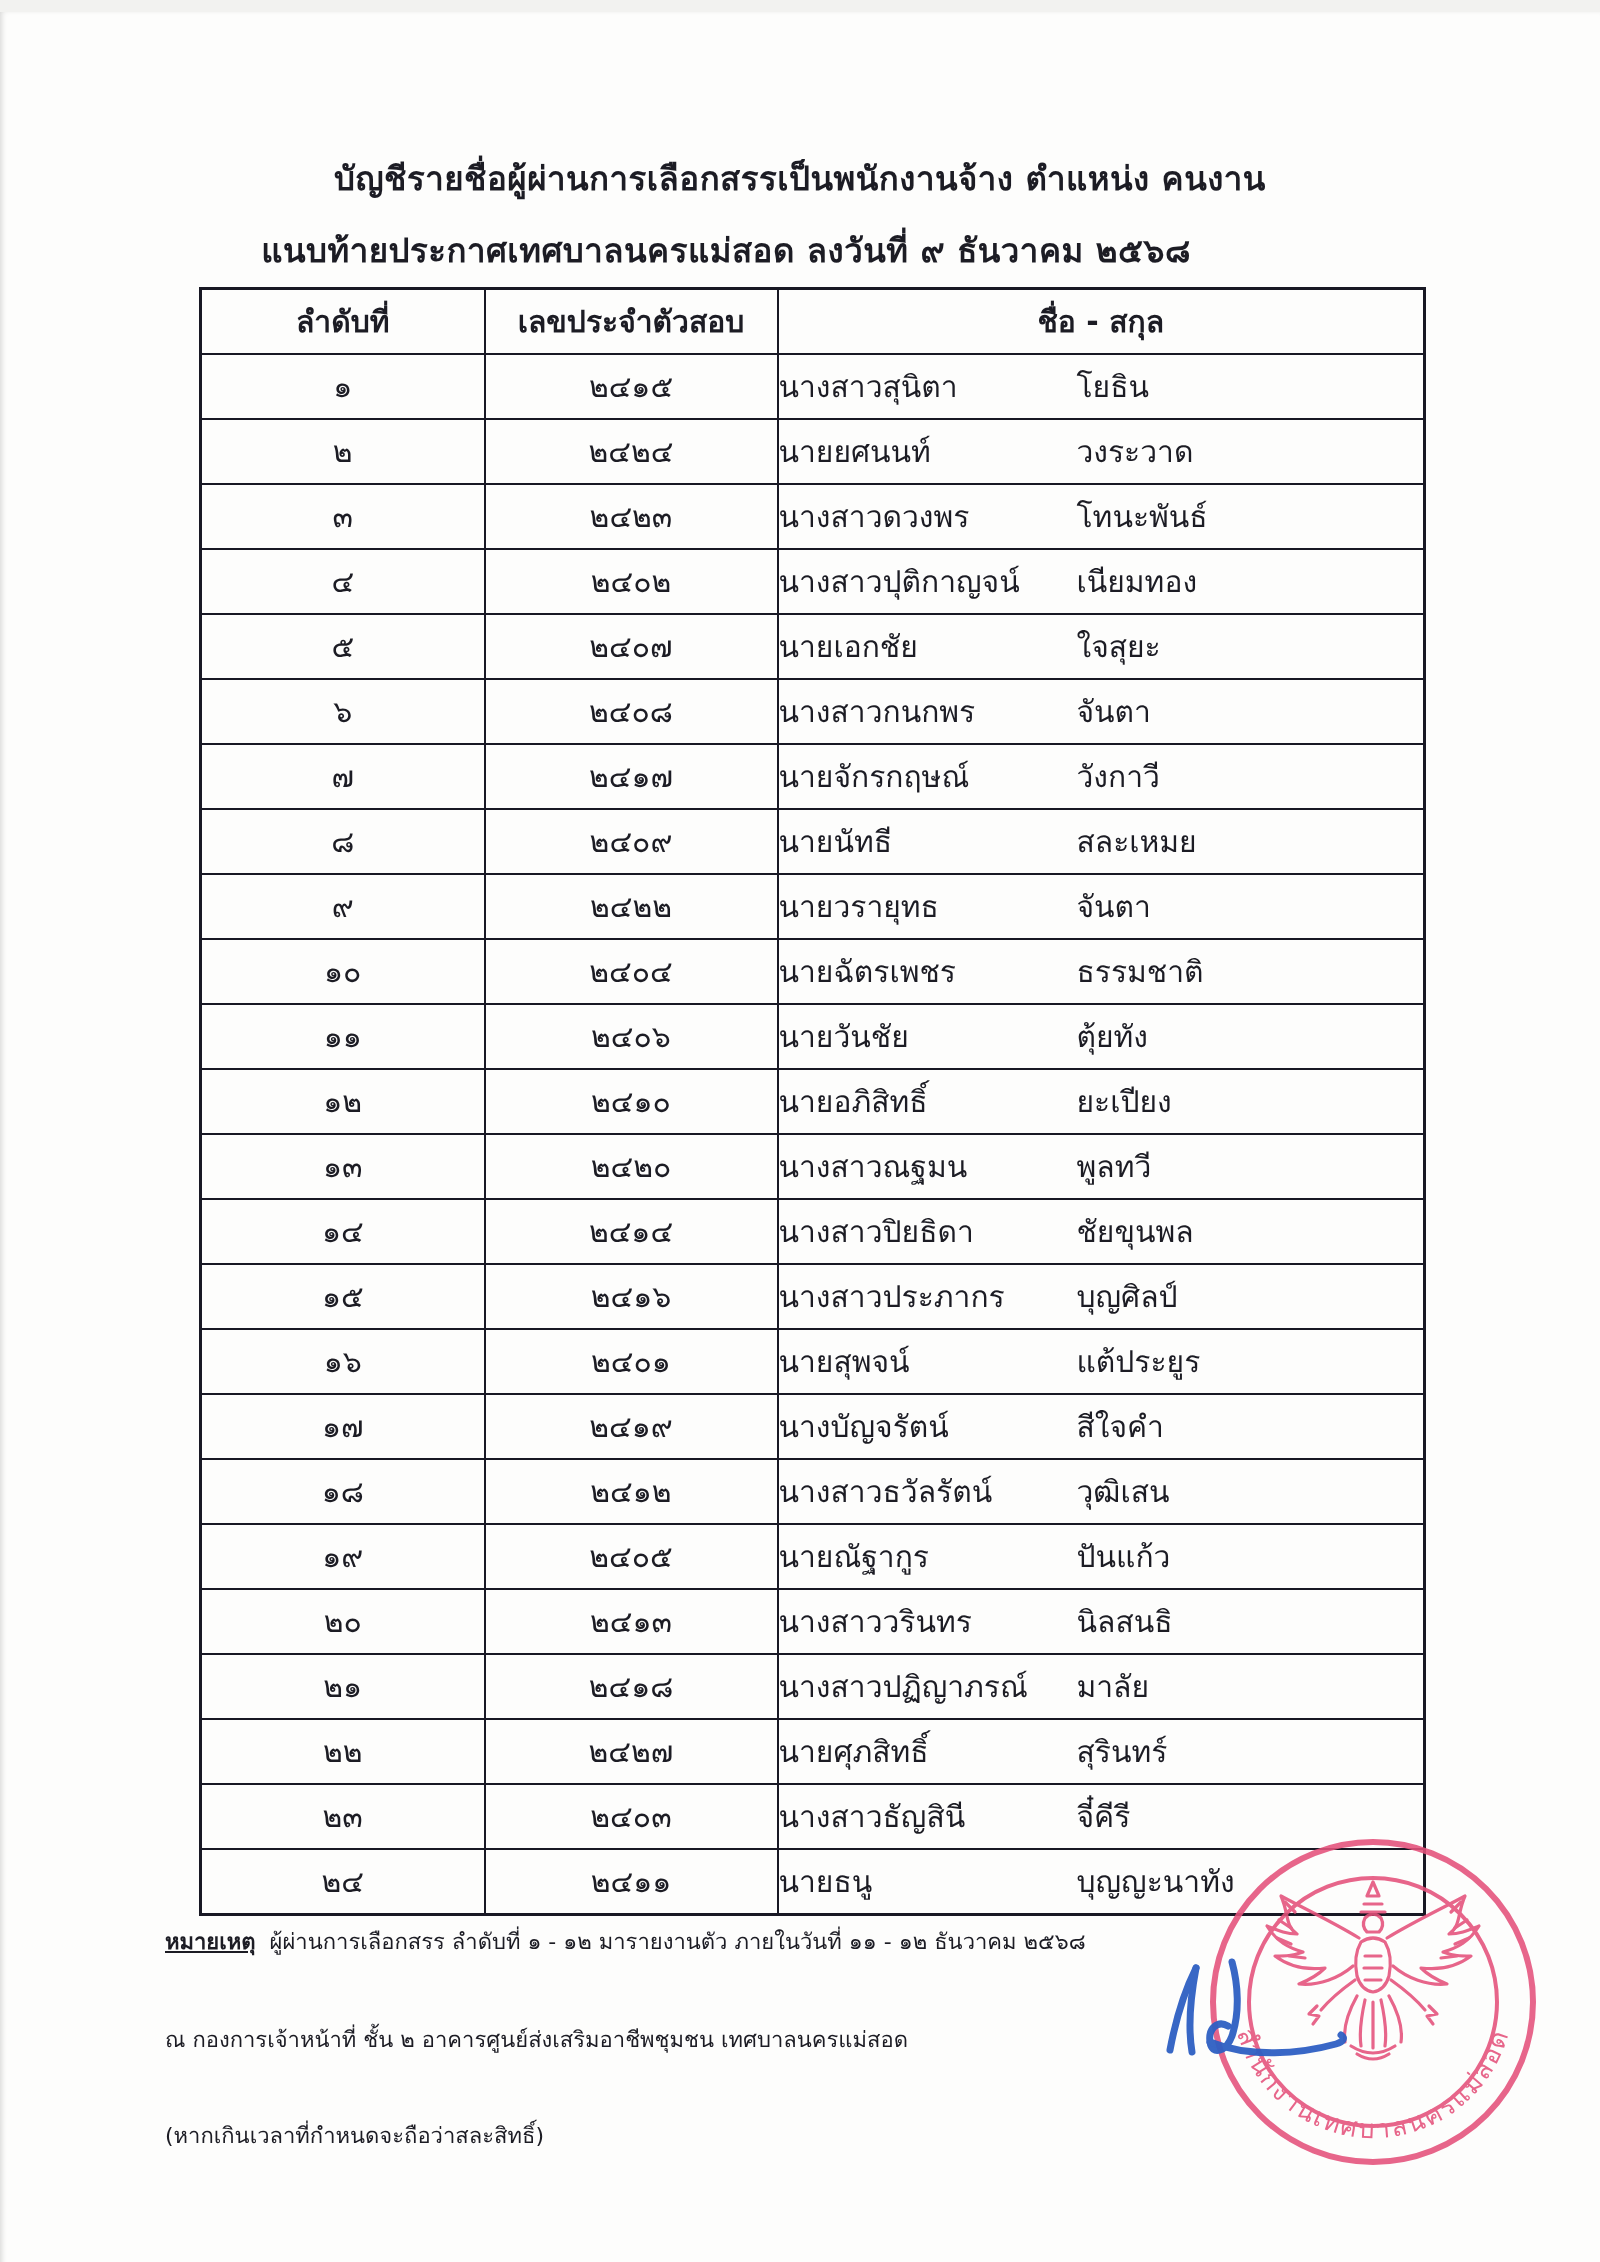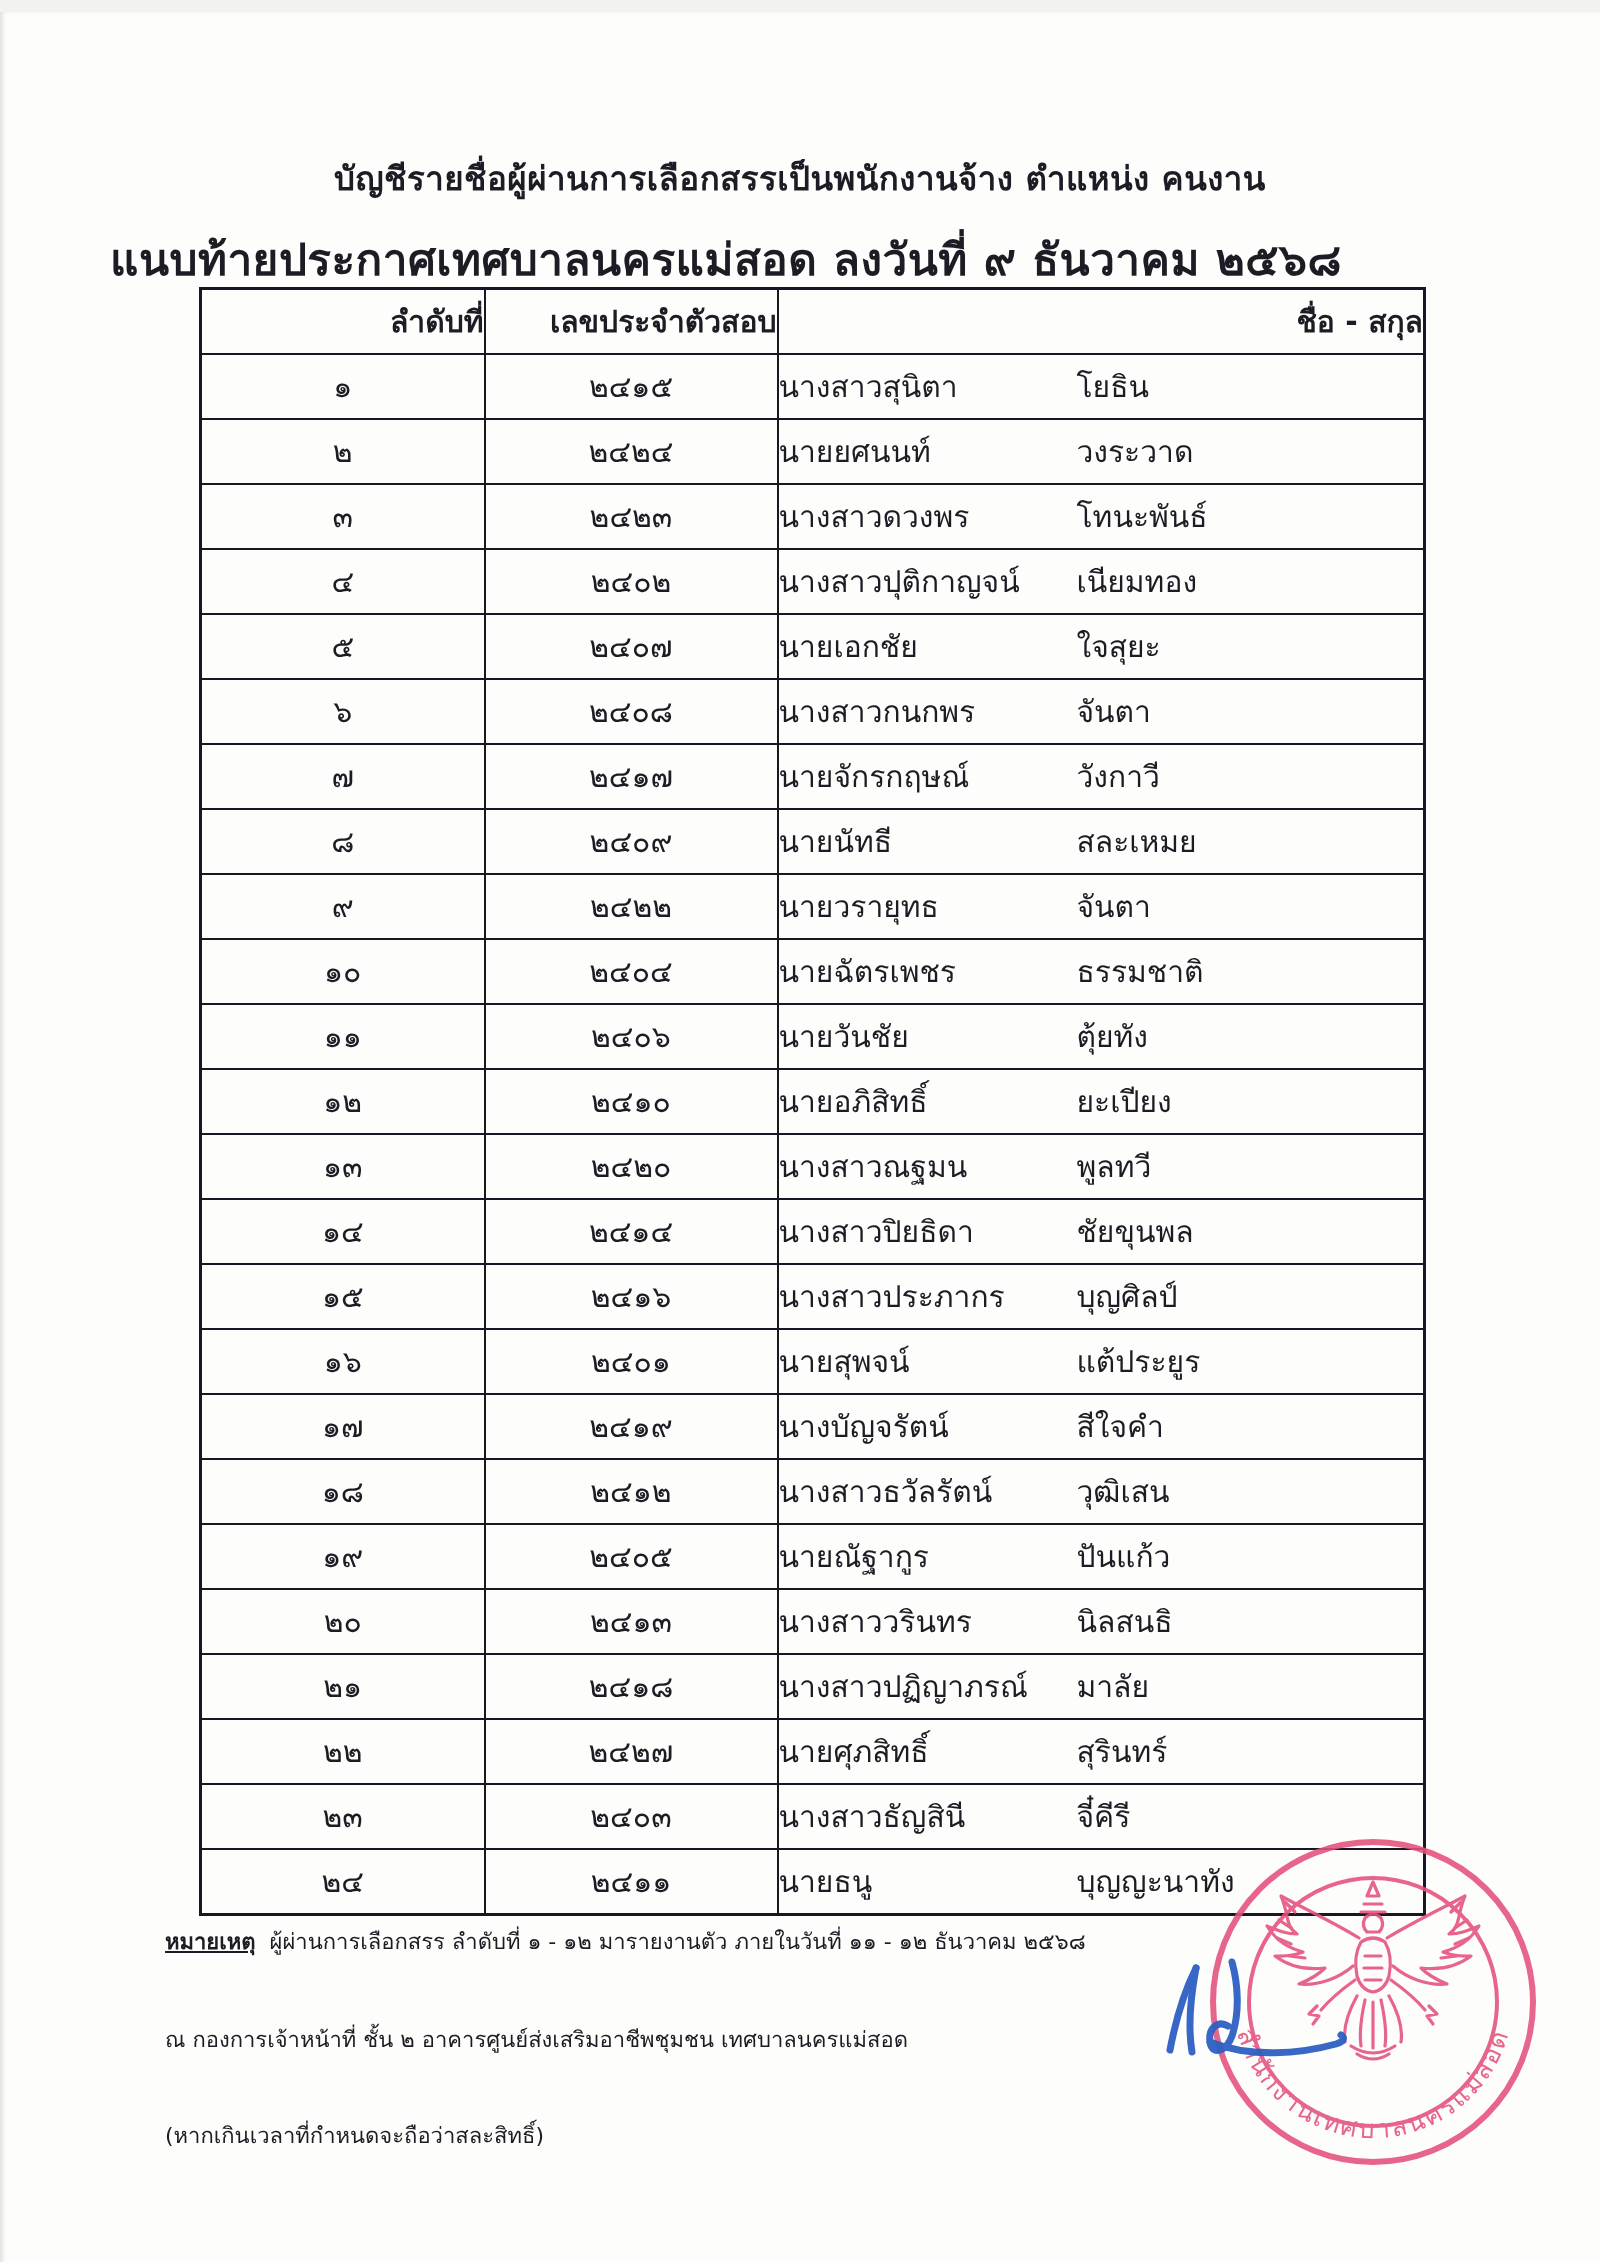--- a/index.html
+++ b/index.html
@@ -12,35 +12,35 @@
   }
   .page{
     position:absolute;left:0;top:12px;width:1600px;height:2262px;
     background:#fdfdfc;
     box-shadow:inset 4px 0 6px -3px rgba(0,0,0,.18);
     overflow:hidden;
   }
   
   .title-block{position:absolute;left:0;top:0;width:1600px;text-align:center;}
   .title-line1{position:absolute;left:0;top:140px;width:1600px;font-size:33px;font-weight:bold;letter-spacing:.5px;}
-  .title-line2{position:absolute;left:0;top:212px;width:1452px;font-size:44px;font-weight:bold;letter-spacing:.5px;}
+  .title-line2{position:absolute;left:0;top:212px;width:1452px;font-size:33px;font-weight:bold;letter-spacing:.5px;}
   
   table.results{
     position:absolute;left:199px;top:275px;width:1224px;
     border-collapse:collapse;table-layout:fixed;
     font-size:30px;
   }
   table.results th,table.results td{
     border:2px solid #181824;
     height:63px;padding:0;
     font-weight:normal;
     vertical-align:middle;
   }
   table.results{border:3px solid #181824;}
-  table.results thead th{font-weight:bold;text-align:right;}
+  table.results thead th{font-weight:bold;text-align:center;}
   .col-no{width:284px;}
   .col-id{width:293px;}
   .col-name{width:647px;}
   td.c-no,td.c-id{text-align:center;}
   td.c-name{text-align:left;padding-left:12px;}
   td.c-name .fn{display:inline-block;min-width:298px;}
   td.c-name .ln{display:inline-block;text-align:right;}
   
   .note{position:absolute;left:150px;width:1330px;font-size:22px;margin-left:15px;}
   .note-line1{top:1912px;}

